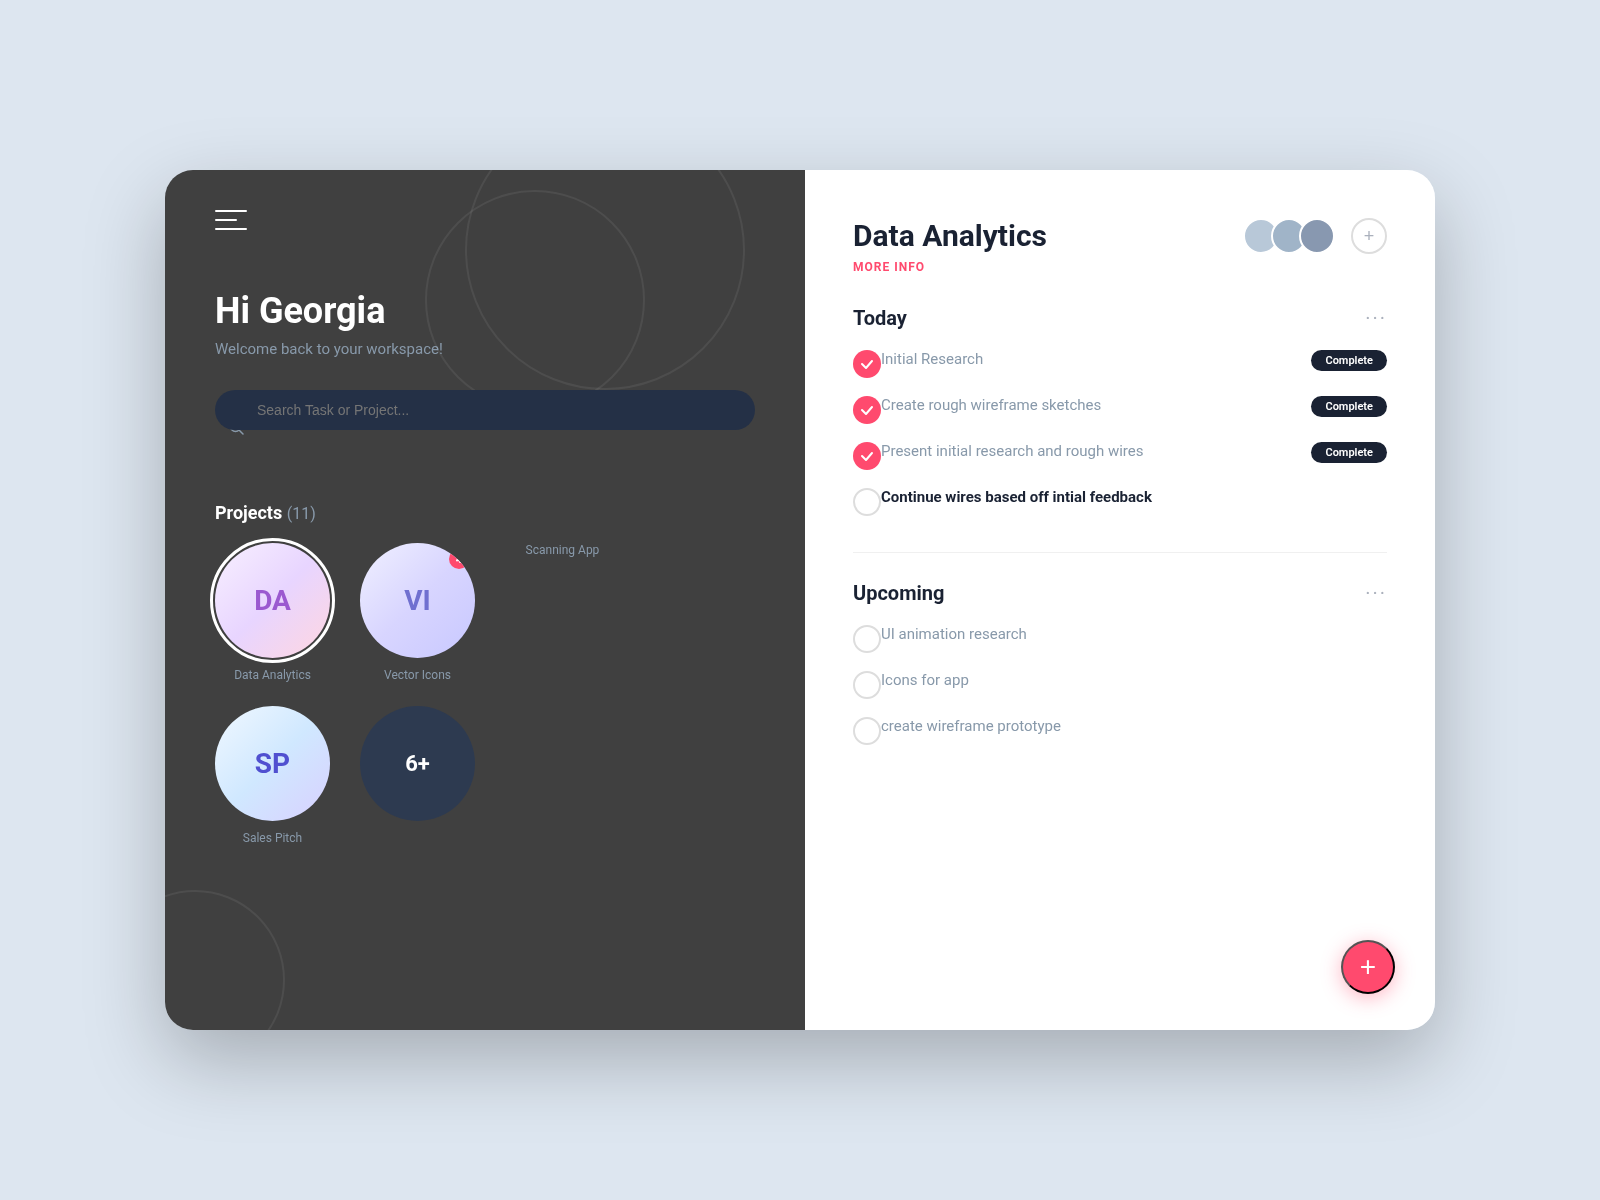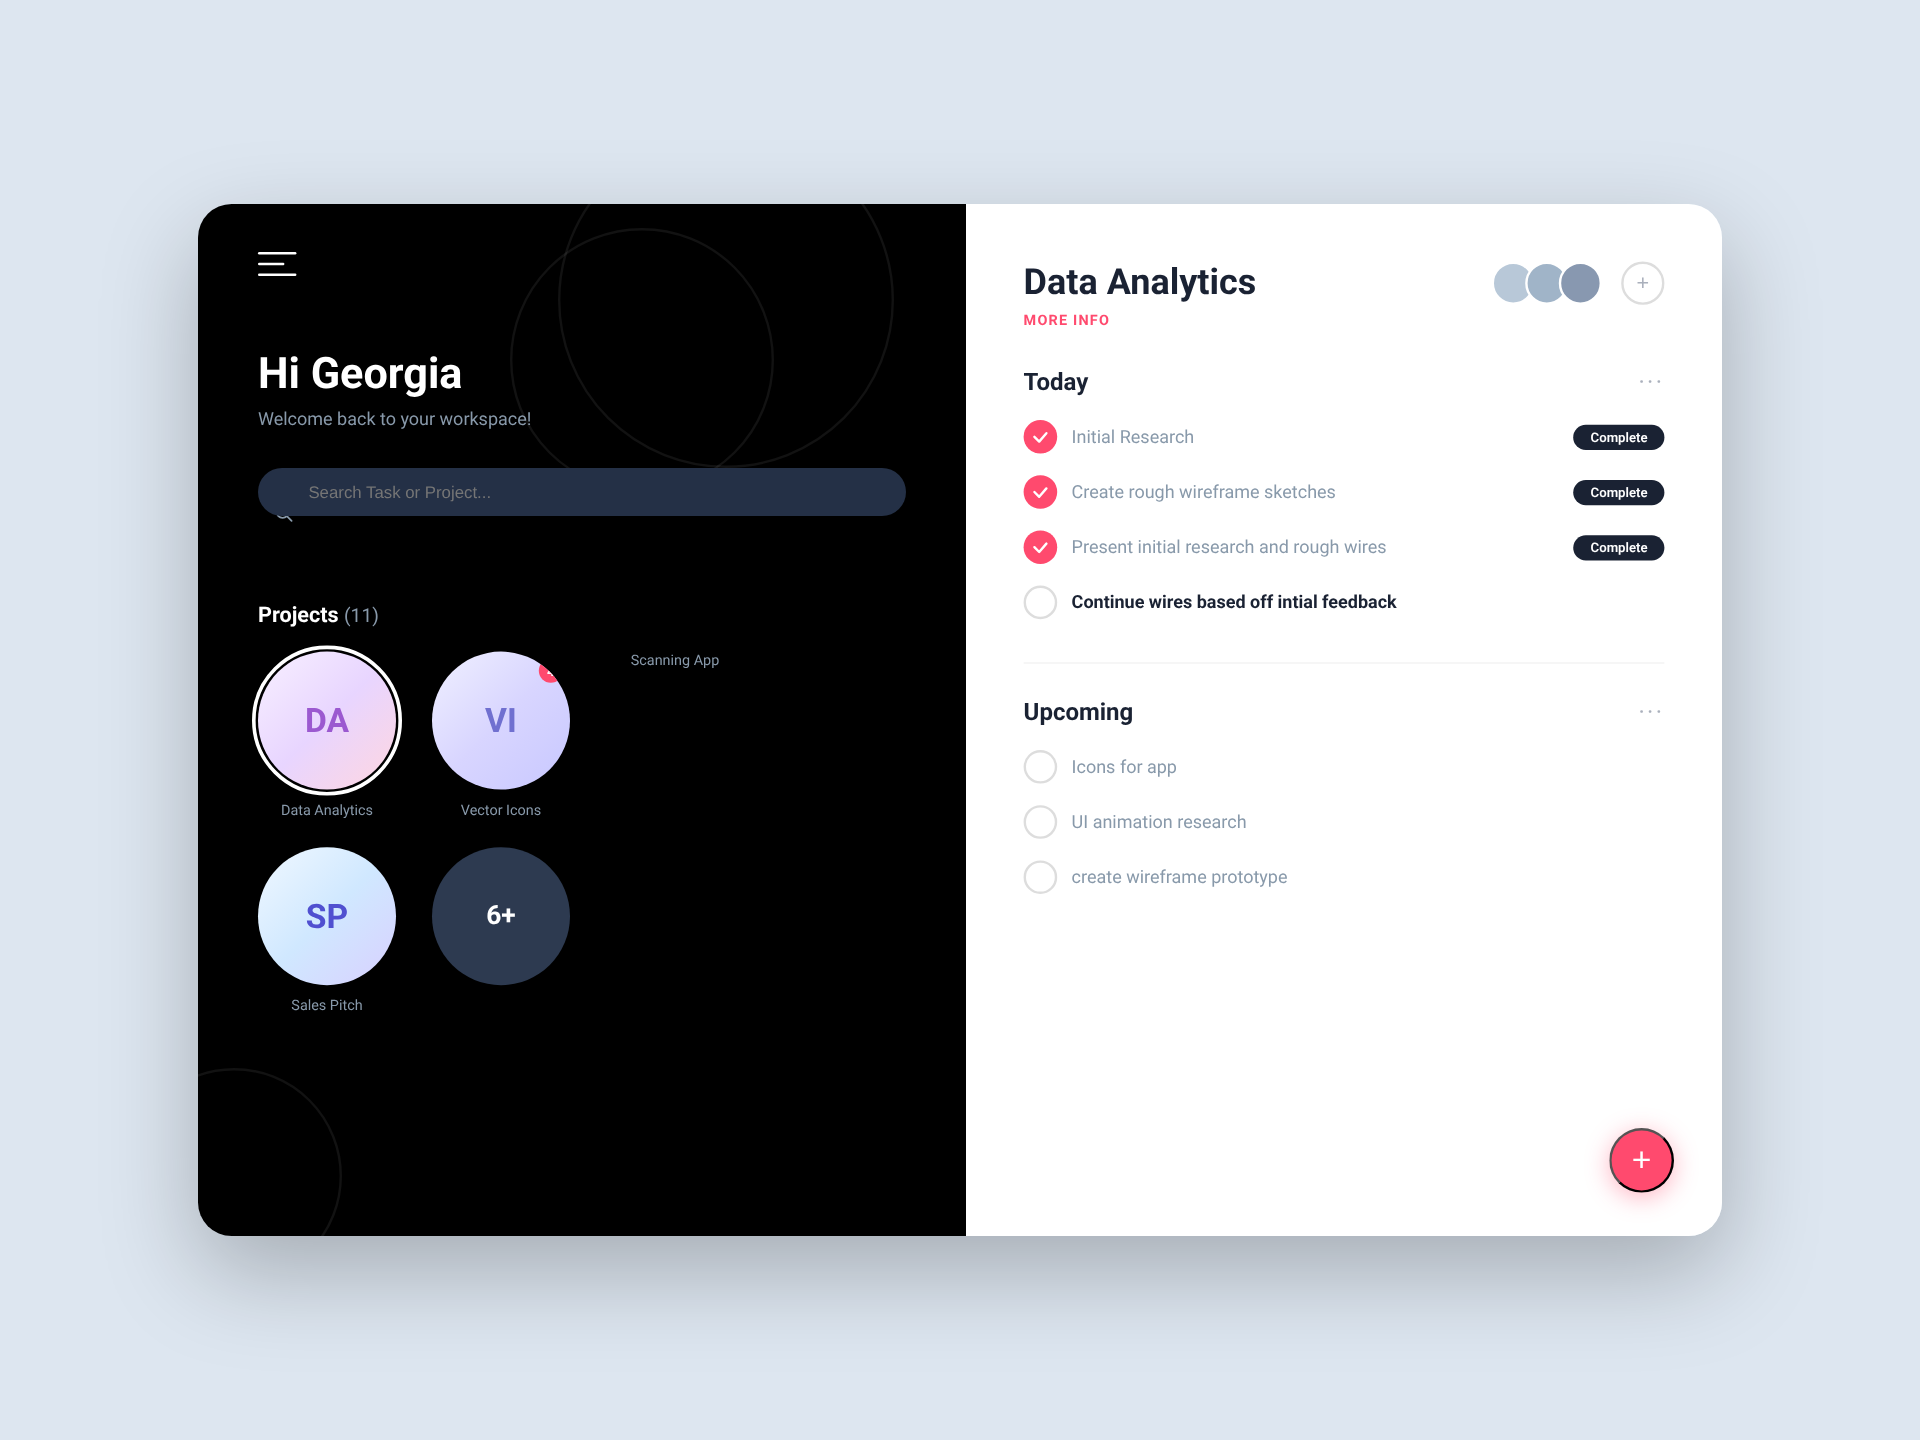--- a/index.html
+++ b/index.html
@@ -18,21 +18,21 @@
       height: 860px;
       border-radius: 28px;
       box-shadow: 0 30px 80px rgba(0,0,0,0.25);
       display: flex;
       overflow: hidden;
       position: relative;
     }
     
     .left-panel {
       width: 640px;
-      background: #000000;
+      background: #404040;
       position: relative;
       padding: 40px 50px;
       overflow: hidden;
       flex-shrink: 0;
     }
     
     .deco-circle {
       position: absolute;
       border-radius: 50%;
       border: 2px solid rgba(255,255,255,0.07);
@@ -275,22 +275,22 @@
       letter-spacing: 2px;
     }
     .task-list {
       display: flex;
       flex-direction: column;
       gap: 18px;
       margin-bottom: 36px;
     }
     .task-item {
       display: flex;
-      align-items: center;
-      gap: 12px;
+      align-items: flex-start;
+      gap: 0;
     }
     .task-check {
       width: 28px;
       height: 28px;
       border-radius: 50%;
       flex-shrink: 0;
       display: flex;
       align-items: center;
       justify-content: center;
     }
@@ -458,25 +458,25 @@
 
     <div class="divider"></div>
 
     <div class="section-header">
       <span class="section-title">Upcoming</span>
       <span class="section-dots">···</span>
     </div>
     <div class="task-list" id="upcoming-tasks">
         <div class="task-item">
           <div class="task-check pending"></div>
+          <span class="task-label">UI animation research</span>
+        </div>
+        <div class="task-item">
+          <div class="task-check pending"></div>
           <span class="task-label">Icons for app</span>
-        </div>
-        <div class="task-item">
-          <div class="task-check pending"></div>
-          <span class="task-label">UI animation research</span>
         </div>
         <div class="task-item">
           <div class="task-check pending"></div>
           <span class="task-label">create wireframe prototype</span>
         </div>
       </div>
 
     <button class="fab">+</button>
   </div>
 </div>

